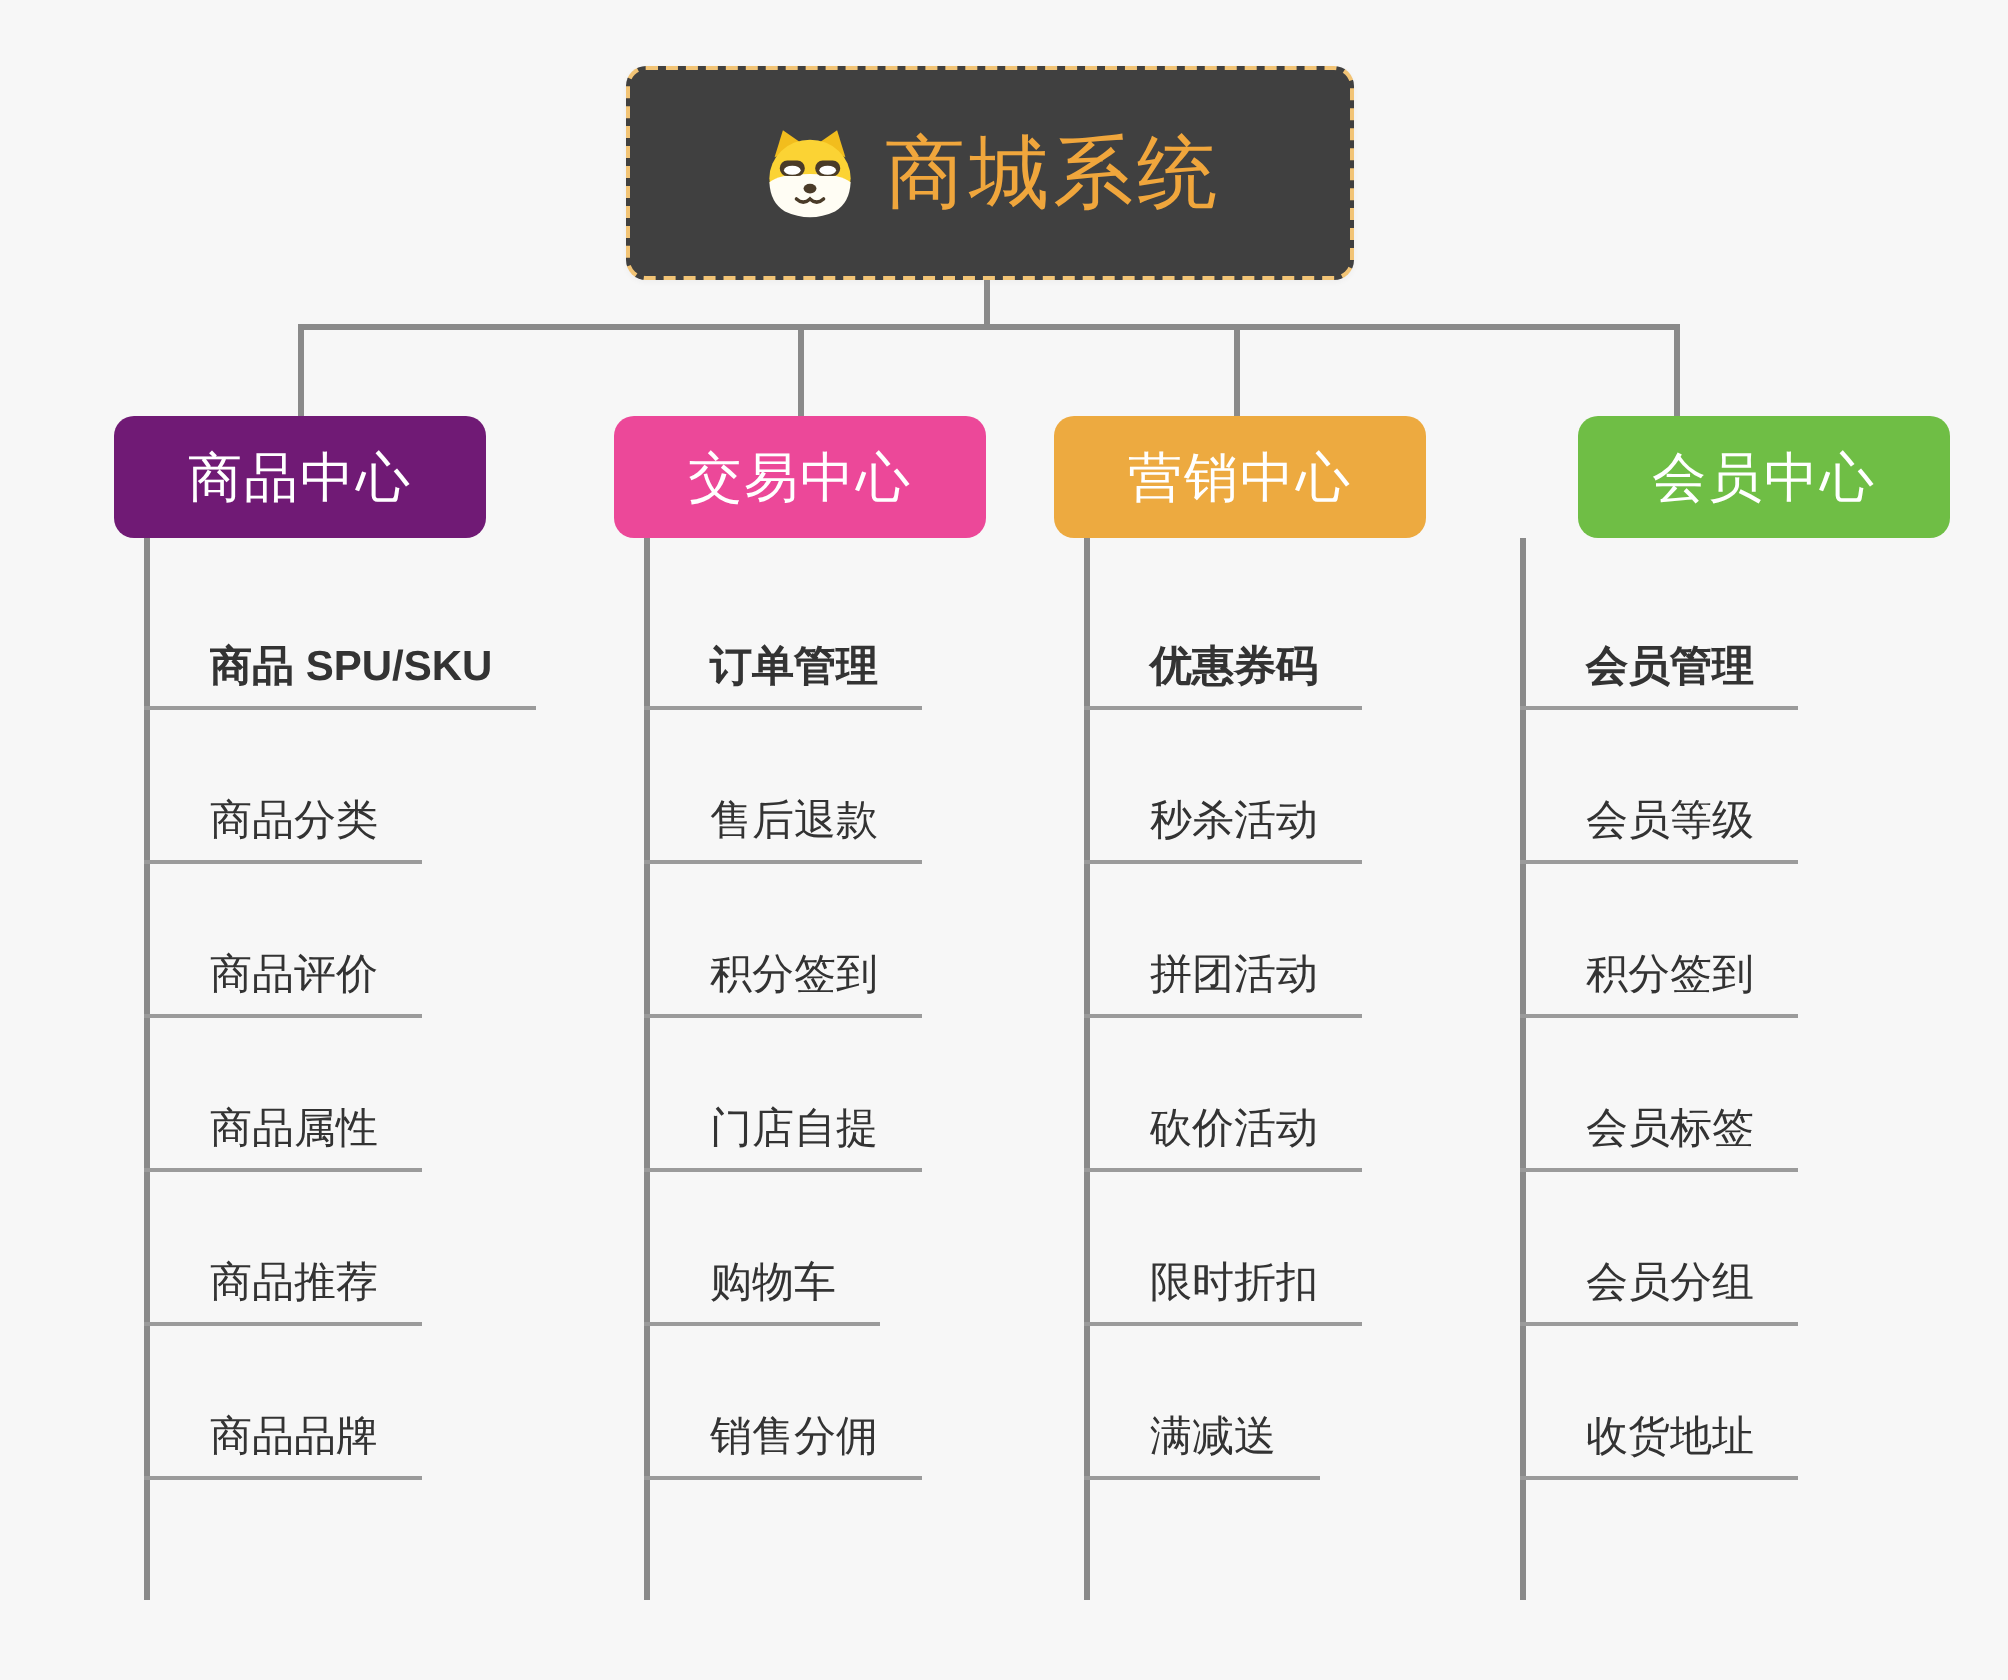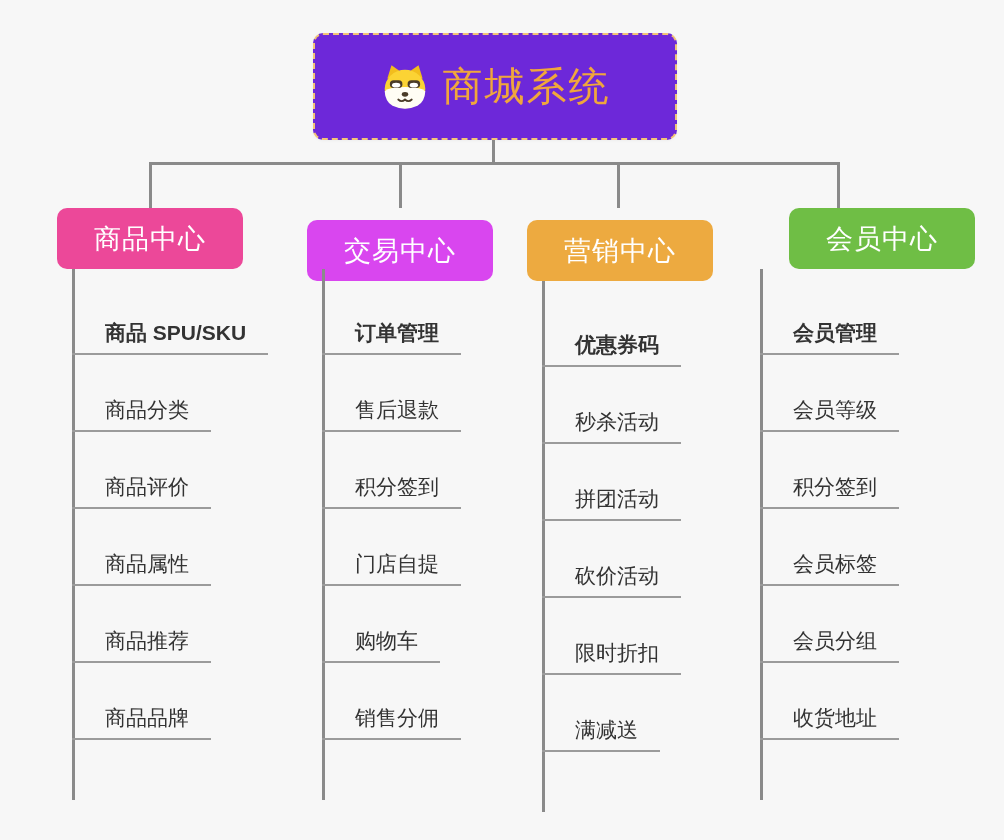--- a/index.html
+++ b/index.html
@@ -10,21 +10,21 @@
     position:relative;
     width:1004px; height:840px;
     background:#f7f7f7;
     overflow:hidden;
   }
 
   
   .root-card {
     position:absolute; left:313px; top:33px;
     width:364px; height:107px;
-    background:#6d28d9;
+    background:#404040;
     border:2px dashed #f2c476;
     border-radius:10px;
     display:flex; align-items:center; justify-content:center;
     gap:13px;
     box-shadow:0 1px 3px rgba(0,0,0,0.04);
   }
   .root-title {
     font-size:40px;
     color:#f0a63c;
     letter-spacing:2px;
@@ -39,21 +39,21 @@
   .drop      { top:162px; width:3px; height:46px; }
   .drop-1 { left:149px; }
   .drop-2 { left:399px; }
   .drop-3 { left:617px; }
   .drop-4 { left:837px; }
 
   
   .branch { position:absolute; top:208px; width:186px; }
   .branch-1 { left:57px; }
   .branch-2 { left:307px; }
-  .branch-3 { left:527px;margin-top:12px; }
+  .branch-3 { left:527px; }
   .branch-4 { left:745px;padding-left:44px; }
 
   .branch-header {
     position:relative;
     width:186px; height:61px;
     border-radius:10px;
     display:flex; align-items:center; justify-content:center;
     color:#ffffff;
     font-size:27px;
     letter-spacing:1px;
@@ -98,48 +98,48 @@
   </div>
 
   <div class="line root-drop"></div>
   <div class="line bus"></div>
   <div class="line drop drop-1"></div>
   <div class="line drop drop-2"></div>
   <div class="line drop drop-3"></div>
   <div class="line drop drop-4"></div>
 
   <div class="branch branch-1">
+    <div class="branch-header" style="background: #701a75;">
+      <span>商品中心</span>
+    </div>
+    <div class="trunk"></div>
+    <div class="items">
+      <div class="item">
+          <span class="item-label">商品 SPU/SKU</span>
+        </div>
+      <div class="item">
+          <span class="item-label">商品分类</span>
+        </div>
+      <div class="item">
+          <span class="item-label">商品评价</span>
+        </div>
+      <div class="item">
+          <span class="item-label">商品属性</span>
+        </div>
+      <div class="item">
+          <span class="item-label">商品推荐</span>
+        </div>
+      <div class="item">
+          <span class="item-label">商品品牌</span>
+        </div>
+    </div>
+  </div>
+
+  <div class="branch branch-2">
     <div class="branch-header" style="background: #ec4899;">
-      <span>商品中心</span>
-    </div>
-    <div class="trunk"></div>
-    <div class="items">
-      <div class="item">
-          <span class="item-label">商品 SPU/SKU</span>
-        </div>
-      <div class="item">
-          <span class="item-label">商品分类</span>
-        </div>
-      <div class="item">
-          <span class="item-label">商品评价</span>
-        </div>
-      <div class="item">
-          <span class="item-label">商品属性</span>
-        </div>
-      <div class="item">
-          <span class="item-label">商品推荐</span>
-        </div>
-      <div class="item">
-          <span class="item-label">商品品牌</span>
-        </div>
-    </div>
-  </div>
-
-  <div class="branch branch-2">
-    <div class="branch-header" style="background: #d946ef; margin-top: 12px;">
       <span>交易中心</span>
     </div>
     <div class="trunk"></div>
     <div class="items">
       <div class="item">
           <span class="item-label">订单管理</span>
         </div>
       <div class="item">
           <span class="item-label">售后退款</span>
         </div>

